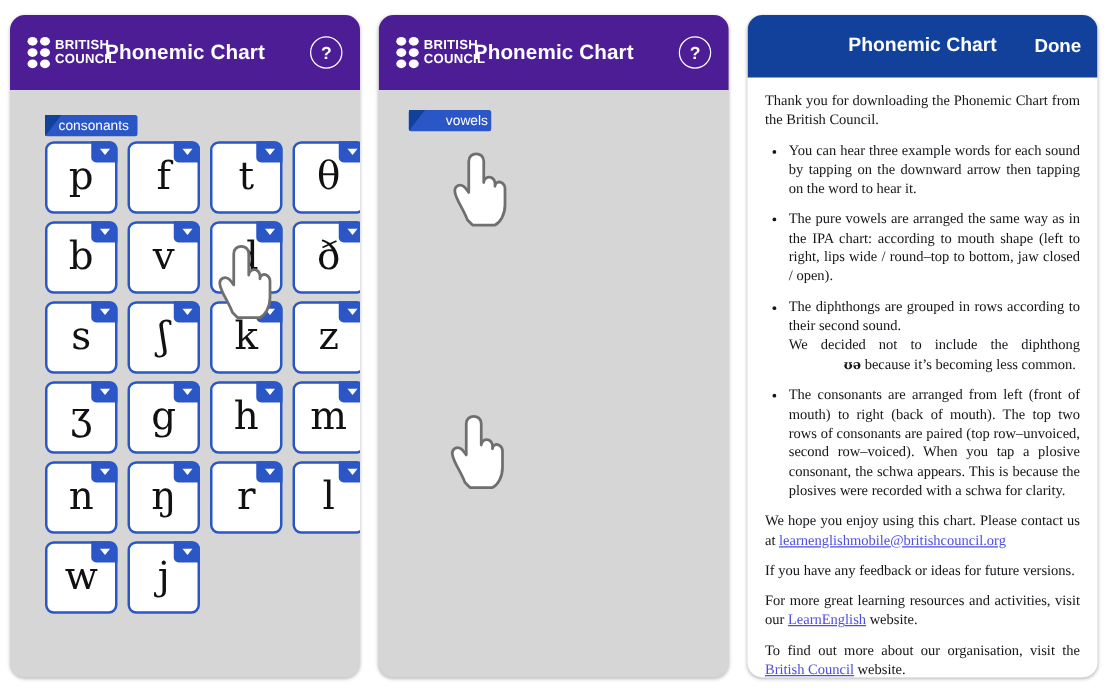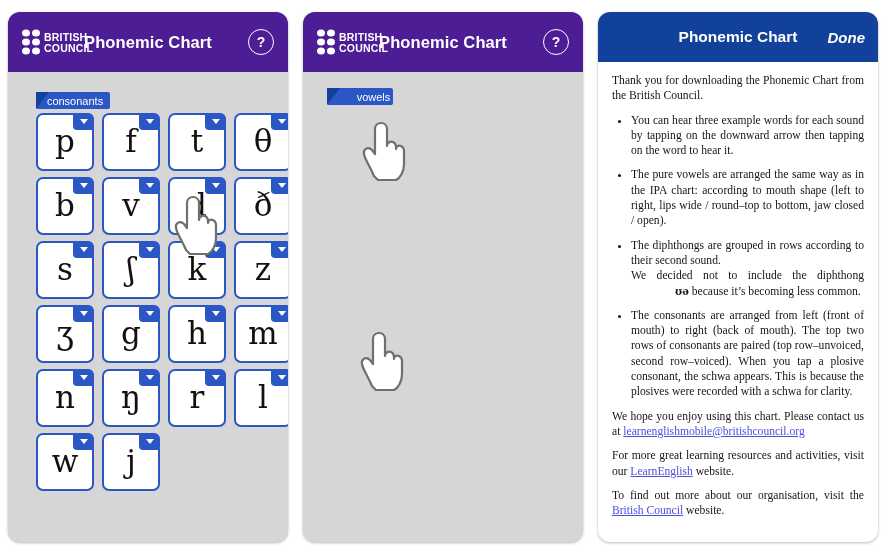--- a/index.html
+++ b/index.html
@@ -128,21 +128,21 @@
   .info-bar{
     height:50px;background:#12419b;
     display:flex;align-items:center;position:relative;
   }
   .info-title{
     width:100%;text-align:center;
     color:#fff;font-size:15.5px;font-weight:bold;
   }
   .done-btn{
     position:absolute;right:13px;top:50%;transform:translateY(-50%);
-    color:#fff;font-size:15px;font-weight:bold;font-style:italic;
+    color:#fff;font-size:15px;font-weight:bold;
   }
   .info-body{
     padding:11px 14px 10px 14px;
     font-family:"Liberation Serif", serif;
     font-size:11.6px;
     line-height:1.32;
     color:#15151a;
     text-align:justify;
     box-sizing:border-box;
     height:480px;
@@ -378,20 +378,21 @@
         <li>The pure vowels are arranged the same way as in the IPA chart: according to mouth shape (left to right, lips wide / round–top to bottom, jaw closed / open).</li>
         <li>
           <span>The diphthongs are grouped in rows according to their second sound.</span><br>
           <span>We decided not to include the diphthong </span><span class="ipa-inline">ʊə</span><span> because it’s becoming less common.</span>
         </li>
         <li>The consonants are arranged from left (front of mouth) to right (back of mouth). The top two rows of consonants are paired (top row–unvoiced, second row–voiced). When you tap a plosive consonant, the schwa appears. This is because the plosives were recorded with a schwa for clarity.</li>
       </ul>
 
       <p><span>We hope you enjoy using this chart. Please contact us at </span><a href="#">learnenglishmobile@britishcouncil.org</a></p>
 
+      <p>If you have any feedback or ideas for future versions.</p>
 
       <p><span>For more great learning resources and activities, visit our </span><a href="#">LearnEnglish</a><span> website.</span></p>
 
       <p><span>To find out more about our organisation, visit the </span><a href="#">British Council</a><span> website.</span></p>
     </div>
   </div>
 
 </div>
 
 </body></html>

